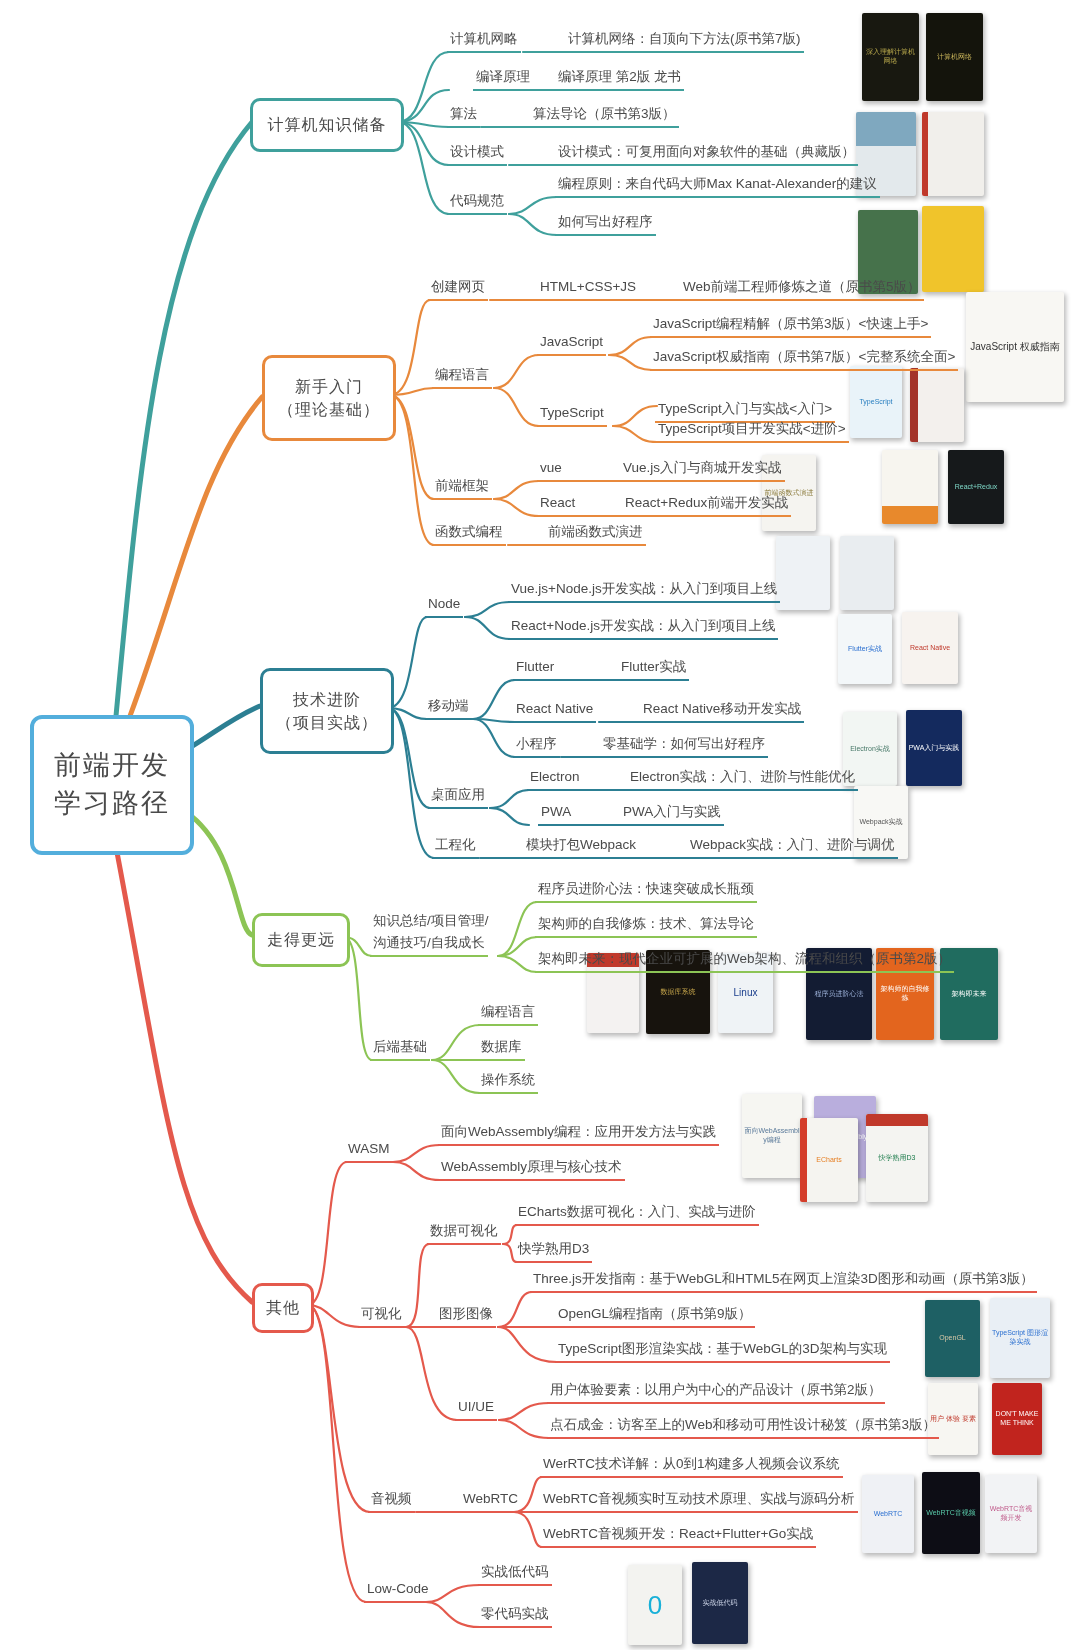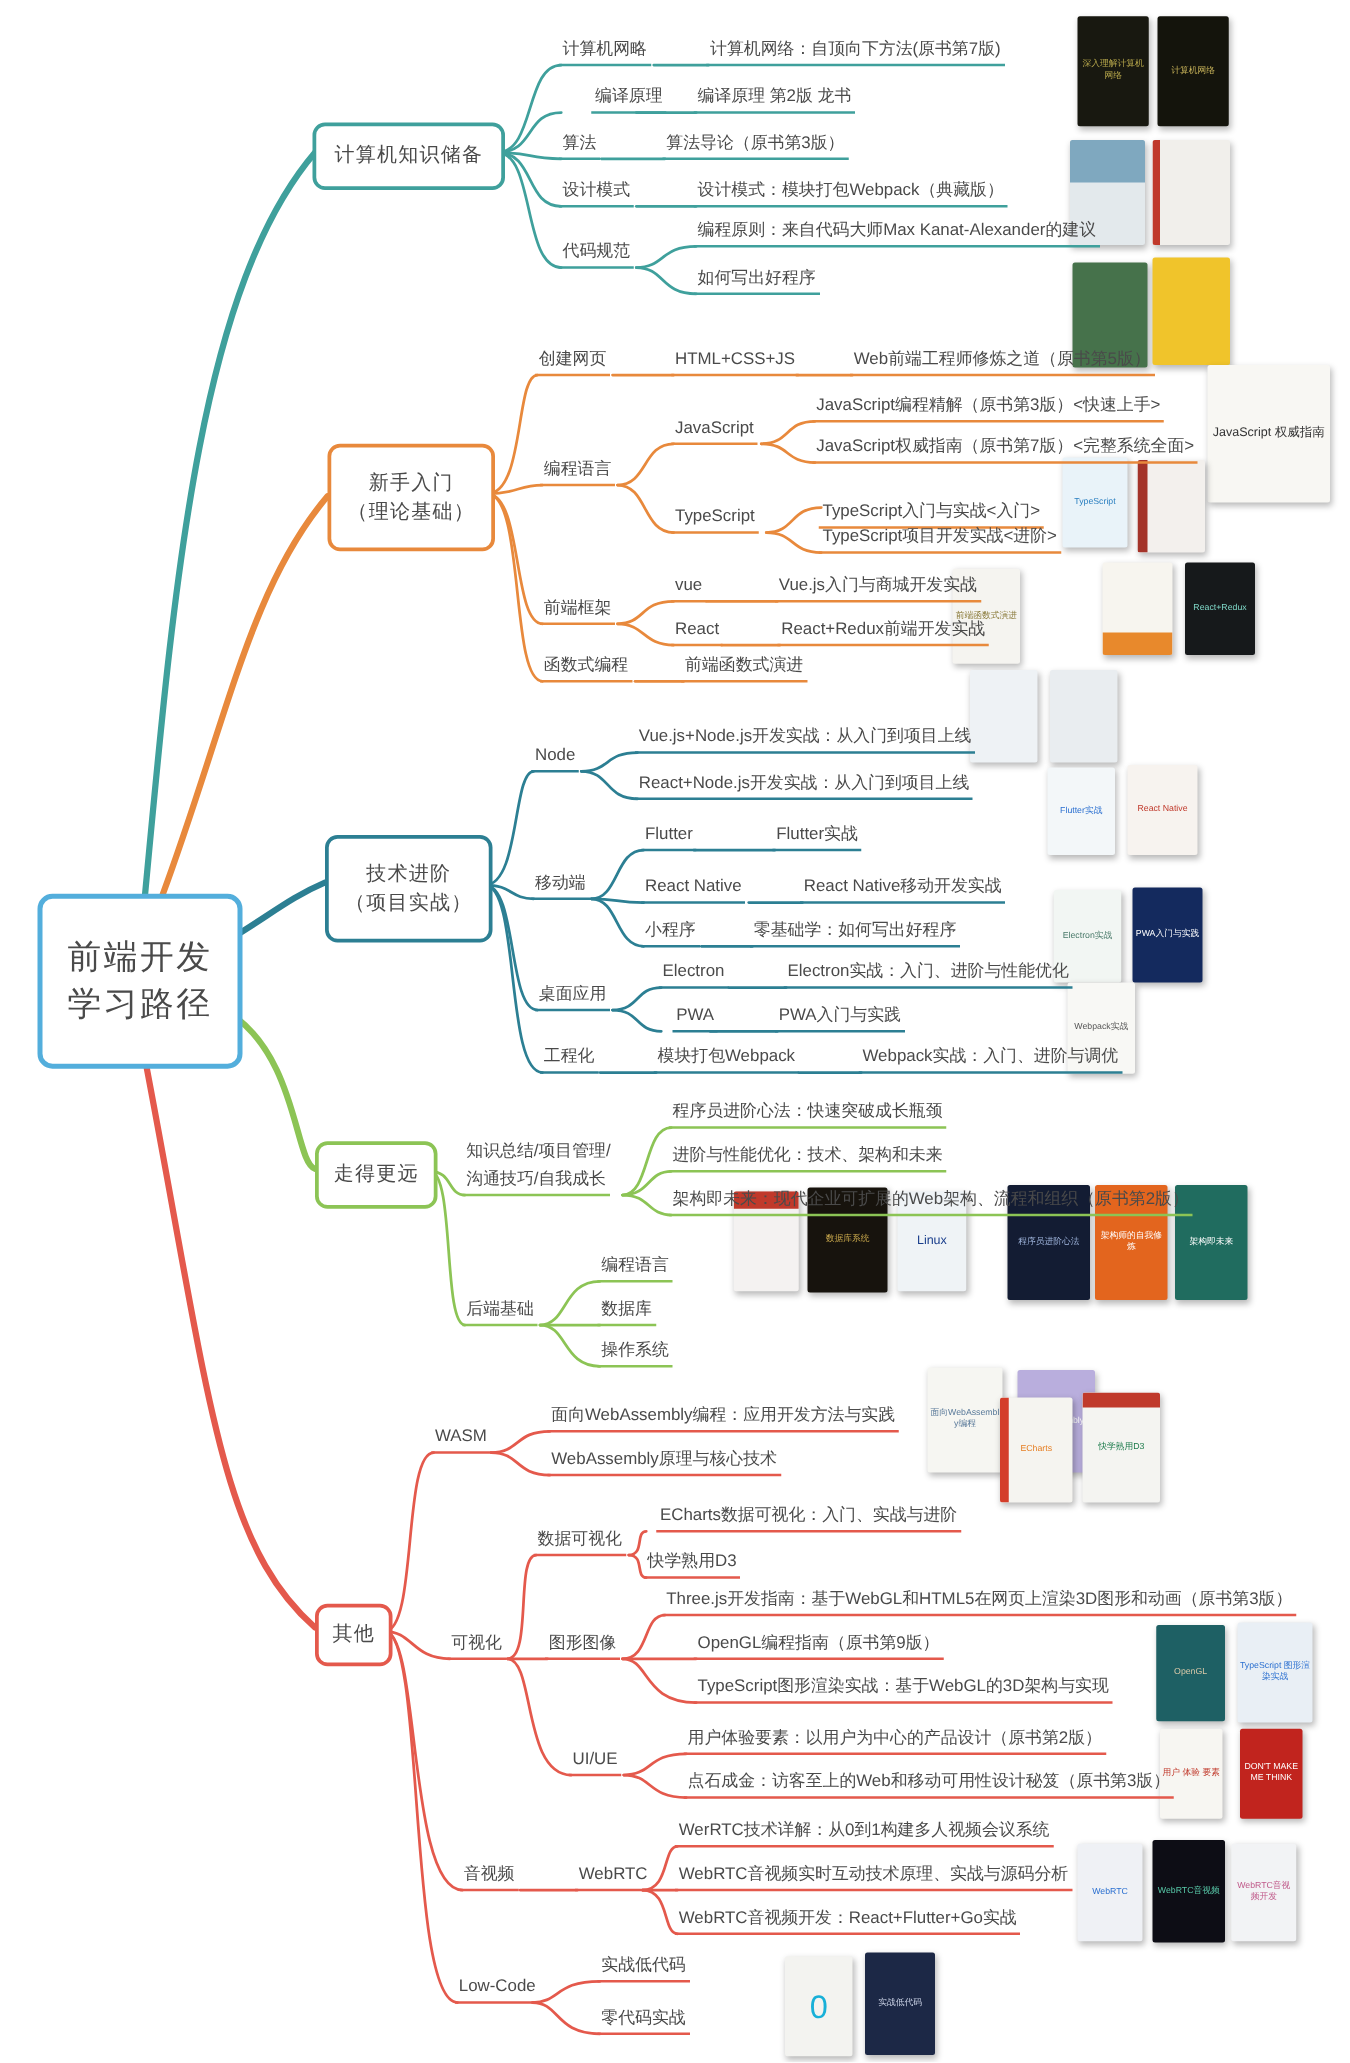--- a/index.html
+++ b/index.html
@@ -140,21 +140,21 @@
     <div class="node" style="left: 252px; top: 1283px; width: 56px; height: 44px; border-color: rgb(228, 89, 76);">
       <span>其他</span>
     </div>
     <div class="lbl" style="left: 447px; top: 30px; border-bottom-color: rgb(63, 160, 156);">计算机网略</div>
     <div class="lbl" style="left: 565px; top: 30px; border-bottom-color: rgb(63, 160, 156);">计算机网络：自顶向下方法(原书第7版)</div>
     <div class="lbl" style="left: 473px; top: 68px; border-bottom-color: rgb(63, 160, 156);">编译原理</div>
     <div class="lbl" style="left: 555px; top: 68px; border-bottom-color: rgb(63, 160, 156);">编译原理 第2版 龙书</div>
     <div class="lbl" style="left: 447px; top: 105px; border-bottom-color: rgb(63, 160, 156);">算法</div>
     <div class="lbl" style="left: 530px; top: 105px; border-bottom-color: rgb(63, 160, 156);">算法导论（原书第3版）</div>
     <div class="lbl" style="left: 447px; top: 143px; border-bottom-color: rgb(63, 160, 156);">设计模式</div>
-    <div class="lbl" style="left: 555px; top: 143px; border-bottom-color: rgb(63, 160, 156);">设计模式：模块打包Webpack（典藏版）</div>
+    <div class="lbl" style="left: 555px; top: 143px; border-bottom-color: rgb(63, 160, 156);">设计模式：可复用面向对象软件的基础（典藏版）</div>
     <div class="lbl" style="left: 555px; top: 175px; border-bottom-color: rgb(63, 160, 156);">编程原则：来自代码大师Max Kanat-Alexander的建议</div>
     <div class="lbl" style="left: 447px; top: 192px; border-bottom-color: rgb(63, 160, 156);">代码规范</div>
     <div class="lbl" style="left: 555px; top: 213px; border-bottom-color: rgb(63, 160, 156);">如何写出好程序</div>
     <div class="lbl" style="left: 428px; top: 278px; border-bottom-color: rgb(232, 137, 60);">创建网页</div>
     <div class="lbl" style="left: 537px; top: 278px; border-bottom-color: rgb(232, 137, 60);">HTML+CSS+JS</div>
     <div class="lbl" style="left: 680px; top: 278px; border-bottom-color: rgb(232, 137, 60);">Web前端工程师修炼之道（原书第5版）</div>
     <div class="lbl" style="left: 432px; top: 366px; border-bottom-color: rgb(232, 137, 60);">编程语言</div>
     <div class="lbl" style="left: 537px; top: 333px; border-bottom-color: rgb(232, 137, 60);">JavaScript</div>
     <div class="lbl" style="left: 650px; top: 315px; border-bottom-color: rgb(232, 137, 60);">JavaScript编程精解（原书第3版）&lt;快速上手&gt;</div>
     <div class="lbl" style="left: 650px; top: 348px; border-bottom-color: rgb(232, 137, 60);">JavaScript权威指南（原书第7版）&lt;完整系统全面&gt;</div>
@@ -182,32 +182,32 @@
     <div class="lbl" style="left: 527px; top: 768px; border-bottom-color: rgb(44, 127, 147);">Electron</div>
     <div class="lbl" style="left: 627px; top: 768px; border-bottom-color: rgb(44, 127, 147);">Electron实战：入门、进阶与性能优化</div>
     <div class="lbl" style="left: 538px; top: 803px; border-bottom-color: rgb(44, 127, 147);">PWA</div>
     <div class="lbl" style="left: 620px; top: 803px; border-bottom-color: rgb(44, 127, 147);">PWA入门与实践</div>
     <div class="lbl" style="left: 432px; top: 836px; border-bottom-color: rgb(44, 127, 147);">工程化</div>
     <div class="lbl" style="left: 523px; top: 836px; border-bottom-color: rgb(44, 127, 147);">模块打包Webpack</div>
     <div class="lbl" style="left: 687px; top: 836px; border-bottom-color: rgb(44, 127, 147);">Webpack实战：入门、进阶与调优</div>
     <div class="lbl nl" style="left: 370px; top: 912px;">知识总结/项目管理/</div>
     <div class="lbl" style="left: 370px; top: 934px; border-bottom-color: rgb(140, 196, 85);">沟通技巧/自我成长</div>
     <div class="lbl" style="left: 535px; top: 880px; border-bottom-color: rgb(140, 196, 85);">程序员进阶心法：快速突破成长瓶颈</div>
-    <div class="lbl" style="left: 535px; top: 915px; border-bottom-color: rgb(140, 196, 85);">进阶与性能优化：技术、架构和未来</div>
+    <div class="lbl" style="left: 535px; top: 915px; border-bottom-color: rgb(140, 196, 85);">架构师的自我修炼：技术、算法导论</div>
     <div class="lbl" style="left: 535px; top: 950px; border-bottom-color: rgb(140, 196, 85);">架构即未来：现代企业可扩展的Web架构、流程和组织（原书第2版）</div>
     <div class="lbl" style="left: 370px; top: 1038px; border-bottom-color: rgb(140, 196, 85);">后端基础</div>
     <div class="lbl" style="left: 478px; top: 1003px; border-bottom-color: rgb(140, 196, 85);">编程语言</div>
     <div class="lbl" style="left: 478px; top: 1038px; border-bottom-color: rgb(140, 196, 85);">数据库</div>
     <div class="lbl" style="left: 478px; top: 1071px; border-bottom-color: rgb(140, 196, 85);">操作系统</div>
     <div class="lbl" style="left: 345px; top: 1140px; border-bottom-color: rgb(228, 89, 76);">WASM</div>
     <div class="lbl" style="left: 438px; top: 1123px; border-bottom-color: rgb(228, 89, 76);">面向WebAssembly编程：应用开发方法与实践</div>
     <div class="lbl" style="left: 438px; top: 1158px; border-bottom-color: rgb(228, 89, 76);">WebAssembly原理与核心技术</div>
     <div class="lbl" style="left: 358px; top: 1305px; border-bottom-color: rgb(228, 89, 76);">可视化</div>
     <div class="lbl" style="left: 427px; top: 1222px; border-bottom-color: rgb(228, 89, 76);">数据可视化</div>
-    <div class="lbl" style="left: 515px; top: 1203px; border-bottom-color: rgb(228, 89, 76); margin-left: 10px;">ECharts数据可视化：入门、实战与进阶</div>
+    <div class="lbl" style="left: 515px; top: 1203px; border-bottom-color: rgb(228, 89, 76);">ECharts数据可视化：入门、实战与进阶</div>
     <div class="lbl" style="left: 515px; top: 1240px; border-bottom-color: rgb(228, 89, 76);">快学熟用D3</div>
     <div class="lbl" style="left: 436px; top: 1305px; border-bottom-color: rgb(228, 89, 76);">图形图像</div>
     <div class="lbl" style="left: 530px; top: 1270px; border-bottom-color: rgb(228, 89, 76);">Three.js开发指南：基于WebGL和HTML5在网页上渲染3D图形和动画（原书第3版）</div>
     <div class="lbl" style="left: 555px; top: 1305px; border-bottom-color: rgb(228, 89, 76);">OpenGL编程指南（原书第9版）</div>
     <div class="lbl" style="left: 555px; top: 1340px; border-bottom-color: rgb(228, 89, 76);">TypeScript图形渲染实战：基于WebGL的3D架构与实现</div>
     <div class="lbl" style="left: 455px; top: 1398px; border-bottom-color: rgb(228, 89, 76);">UI/UE</div>
     <div class="lbl" style="left: 547px; top: 1381px; border-bottom-color: rgb(228, 89, 76);">用户体验要素：以用户为中心的产品设计（原书第2版）</div>
     <div class="lbl" style="left: 547px; top: 1416px; border-bottom-color: rgb(228, 89, 76);">点石成金：访客至上的Web和移动可用性设计秘笈（原书第3版）</div>
     <div class="lbl" style="left: 368px; top: 1490px; border-bottom-color: rgb(228, 89, 76);">音视频</div>
     <div class="lbl" style="left: 460px; top: 1490px; border-bottom-color: rgb(228, 89, 76);">WebRTC</div>

